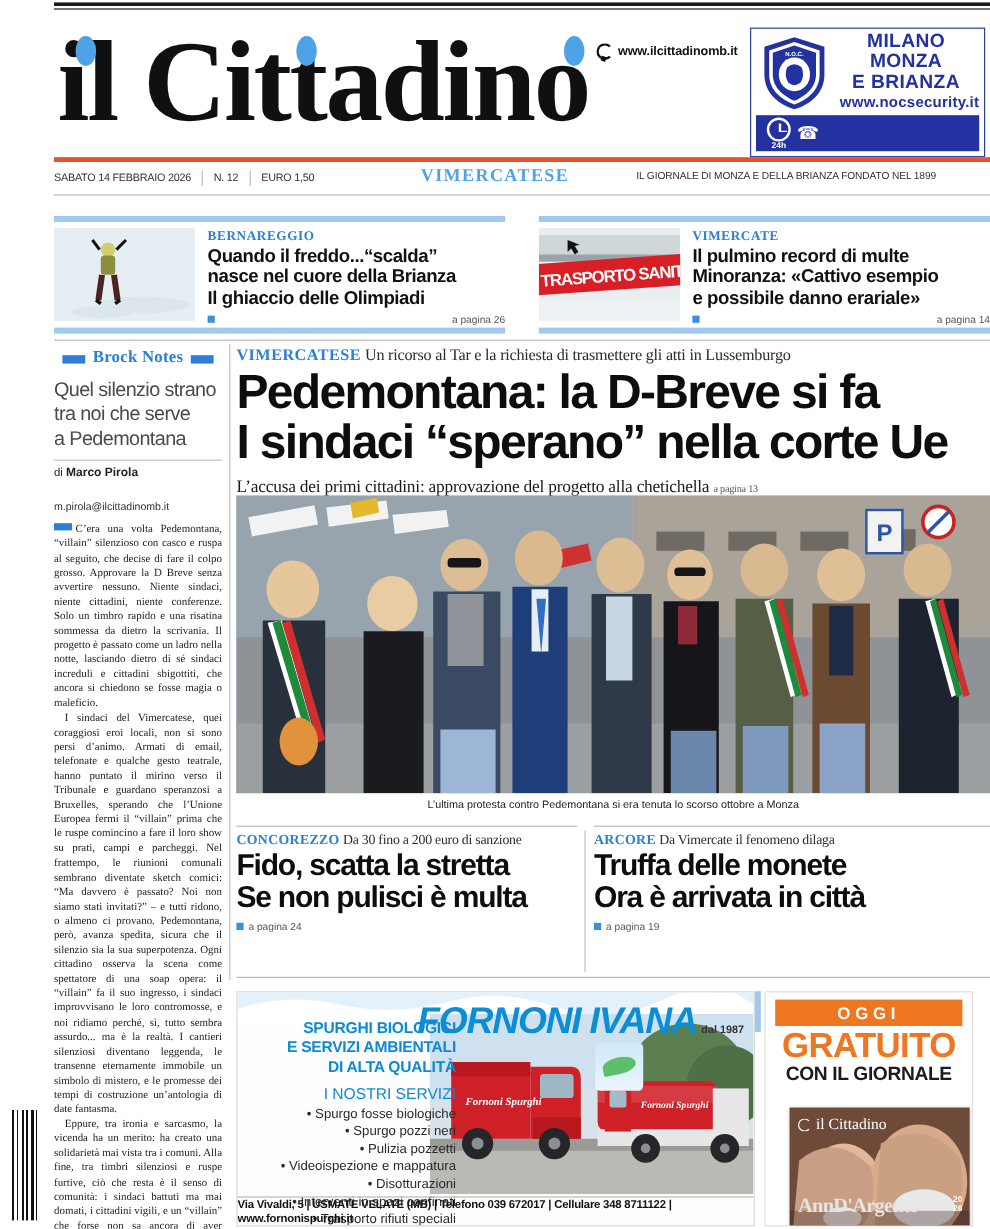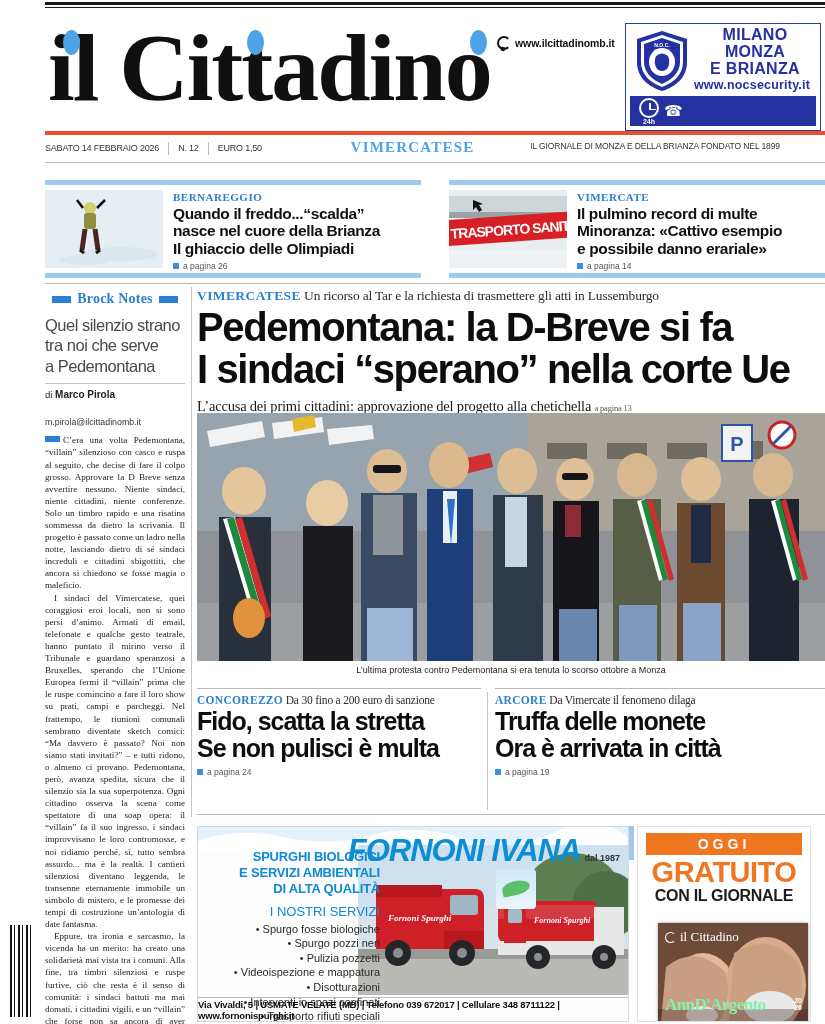--- a/index.html
+++ b/index.html
@@ -37,21 +37,21 @@
   .siteurl span { font-size:10.5px; font-weight:700; color:#111; letter-spacing:-0.1px; }
 
   
   .nocad { position:absolute; left:625px; top:11px; width:196px; height:108px;
            background:#fff; border:1px solid #2b3fa0; }
   .nocad-top { position:relative; height:72px; display:flex; }
   .noc-shield { position:absolute; left:9px; top:6px; width:54px; height:62px; }
   .noc-text { position:absolute; left:68px; top:3px; right:4px; text-align:center; }
   .noc-text div { color:#2431a0; font-weight:800; font-size:16px; line-height:1.06;
                   font-family:"Liberation Sans", sans-serif; letter-spacing:0.3px; }
-  .noc-web { position:absolute; left:62px; top:54px; right:4px; text-align:center;
+  .noc-web { position:absolute; left:62px; top:54px; right:4px; text-align:right;
              color:#2431a0; font-weight:800; font-size:12.5px; letter-spacing:0.2px; }
   .nocad-bot { position:absolute; left:4px; right:4px; bottom:4px; height:30px;
                background:#2431a0; display:flex; align-items:center; padding:0 4px; }
   .noc-24 { width:30px; color:#fff; font-size:7px; font-weight:800; text-align:center; position:relative;}
   .noc-clock { width:20px; height:20px; border:2px solid #fff; border-radius:50%; margin:0 auto; position:relative;}
   .noc-clock:after{content:"";position:absolute;left:8px;top:3px;width:1.5px;height:7px;background:#fff;}
   .noc-clock:before{content:"";position:absolute;left:9px;top:9px;width:6px;height:1.5px;background:#fff;}
   .noc-co { flex:1; color:#fff; }
   .noc-co .lbl { font-size:6.5px; font-weight:800; letter-spacing:0.4px; text-align:center; }
   .noc-co .num { font-size:15px; font-weight:800; letter-spacing:0.2px; text-align:center;
@@ -78,21 +78,21 @@
   .tband.bot { top:93px; }
   .teaser { position:absolute; top:10px; width:376px; height:78px; display:flex; gap:10px; }
   .teaser.t1 { left:0; }
   .teaser.t2 { left:404px; }
   .tphoto { width:118px; height:78px; overflow:hidden; position:relative; }
   .ttext { flex:1; padding-top:1px; }
   .tkicker { color:#2b7fd4; font-size:11px; font-weight:800; letter-spacing:0.5px;
              font-family:"Liberation Serif", serif; }
   .ttitle { font-size:15.5px; font-weight:800; line-height:1.12; color:#111; margin-top:2px;
             letter-spacing:-0.35px; }
-  .tpage { margin-top:4px; font-size:8.5px; color:#555; display:flex; align-items:center; gap:4px; }
+  .tpage { margin-top:4px; font-size:8.5px; color:#555; display:flex; align-items:center; gap:4px;justify-content:space-between; }
   .sq { width:6px; height:6px; background:#3f8fd8; display:inline-block; }
 
   .midrule { position:absolute; left:45px; top:283px; width:780px; height:1px; background:#b9b9b9; }
   .vdivide { position:absolute; left:191px; top:287px; width:1px; height:530px; background:#c4c4c4; }
   .vdivide2 { position:absolute; left:487px; top:692px; width:1px; height:118px; background:#c4c4c4; }
 
   
   .leftcol { position:absolute; left:45px; top:288px; width:140px; }
   .bn-head { display:flex; align-items:center; justify-content:center; gap:6px; padding-top:3px; }
   .bn-bar { width:19px; height:7px; background:#2b7fd4; }
@@ -176,21 +176,21 @@
   .adO-gr { text-align:center; color:#ef7722; font-size:29px; font-weight:800; letter-spacing:-0.5px;
             line-height:1.05; margin-top:2px; }
   .adO-con { text-align:center; color:#1c1c1c; font-size:16px; font-weight:700; letter-spacing:-0.3px; }
   .adO-cover { position:absolute; left:20px; top:96px; width:150px; height:110px;
                overflow:hidden; background:#7a5a48; box-shadow:0 0 3px rgba(0,0,0,.4); }
   .adO-cov-logo { position:absolute; left:7px; top:6px; color:#fff;
                   font-family:"Liberation Serif", serif; font-size:13px; display:flex;
                   align-items:center; gap:4px; }
   .adO-cov-logo .cc { width:11px;height:11px;border:1.6px solid #fff;border-radius:50%;
                       border-right-color:transparent; }
-  .adO-cov-title { position:absolute; left:7px; bottom:18px; color:#86efac; font-size:17px;
+  .adO-cov-title { position:absolute; left:7px; bottom:18px; color:#e5e5e5; font-size:17px;
                    font-weight:800; font-family:"Liberation Serif", serif; letter-spacing:-0.6px; }
   .adO-cov-yr { position:absolute; right:6px; bottom:22px; color:#fff; font-size:7px; font-weight:700;
                 line-height:1; text-align:center;}
 
   .leftblue { position:absolute; left:629px; top:826px; width:5px; height:34px; background:#9fc9ee; }
 </style>
 </head>
 <body>
 
 <div class="page">

